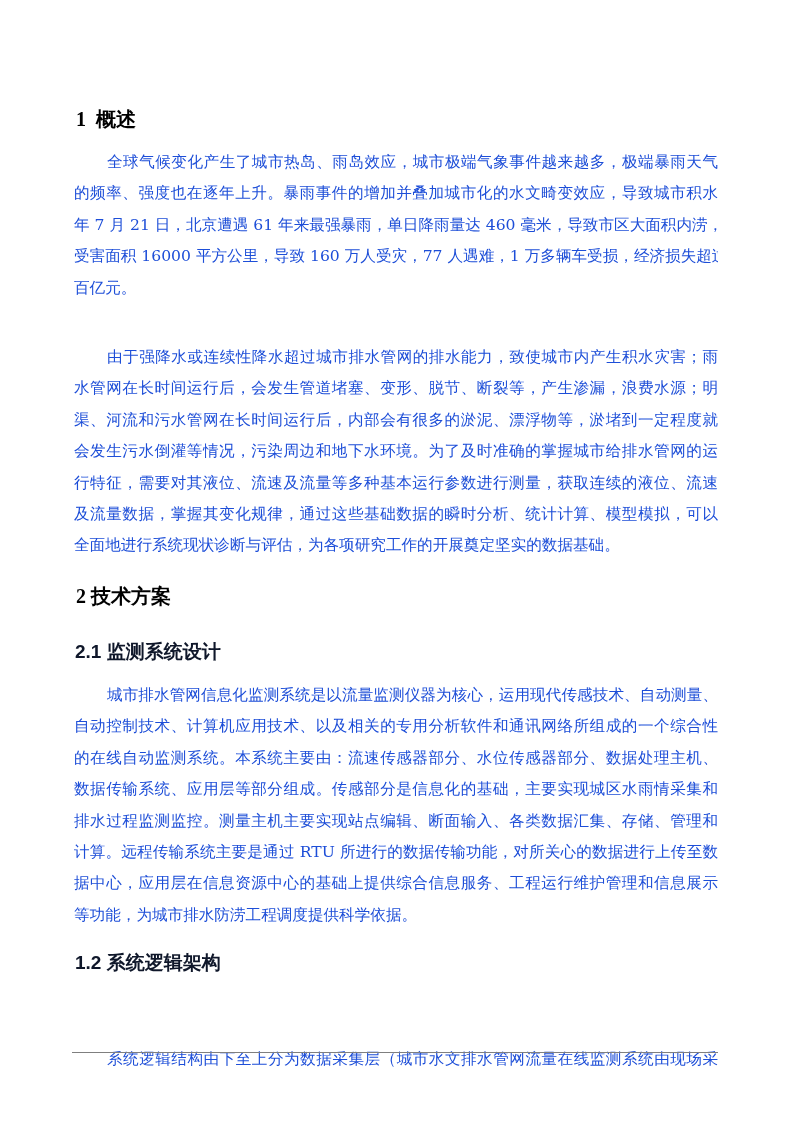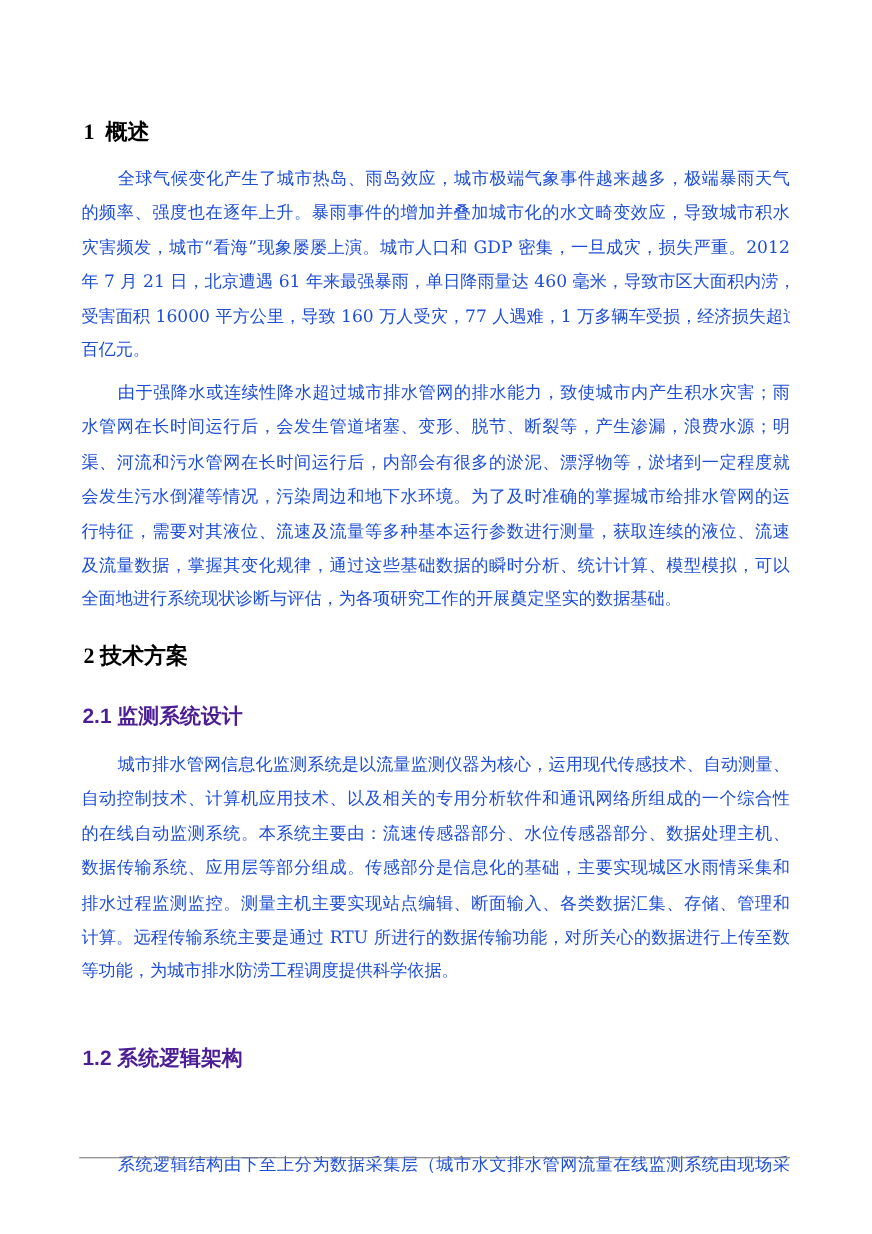--- a/index.html
+++ b/index.html
@@ -3,42 +3,41 @@
 <meta charset="utf-8">
 <style>
   html, body { margin: 0; padding: 0; background: #ffffff; }
   body { width: 793px; height: 1122px; position: relative; overflow: hidden;
          font-family: "DejaVu Serif", "Liberation Serif", serif; color: #1a1a1a; }
   .page { position: absolute; left: 0; top: 0; width: 793px; height: 1122px; background: #fff; }
   .h1 { position: absolute; left: 76px; font-weight: bold; font-size: 20px; line-height: 34px;
         font-family: "Liberation Serif", "DejaVu Serif", serif; color: #000; white-space: nowrap; }
   .h1 .zh { font-family: "DejaVu Sans", "Liberation Sans", sans-serif; font-weight: bold; }
   .h2 { position: absolute; left: 75px; font-weight: bold; font-size: 19px; line-height: 24px;
-        font-family: "Liberation Sans", "DejaVu Sans", sans-serif; color: #4c1d95; white-space: nowrap; }
+        font-family: "Liberation Sans", "DejaVu Sans", sans-serif; color: #0f172a; white-space: nowrap; }
   .para { position: absolute; left: 74px; width: 644px; font-size: 15.6px; }
   .line { display: block; height: 31.4px; line-height: 31.4px; text-align: justify;
           text-align-last: justify; white-space: nowrap; overflow: hidden; color: #1d4ed8; }
   .line.first { padding-left: 33px; }
-  .line.last { text-align-last: left; font-family: Liberation Mono, monospace; }
+  .line.last { text-align-last: left; }
   .footer-rule { position: absolute; left: 72px; top: 1052px; width: 646px; height: 0;
                  border-top: 1.3px solid #7f7f7f; }
 </style>
 </head>
 <body>
 
 <div class="page">
 
   <div class="h1" style="top:102px;">
     <span>1</span>&nbsp;&nbsp;<span class="zh">概述</span>
   </div>
 
   <div class="para" style="top:147px;">
     <span class="line first">全球气候变化产生了城市热岛、雨岛效应，城市极端气象事件越来越多，极端暴雨天气</span>
     <span class="line">的频率、强度也在逐年上升。暴雨事件的增加并叠加城市化的水文畸变效应，导致城市积水</span>
-    <span class="line">灾害频发，城市“看海”现象屡屡上演。城市人口和 GDP 密集，一旦成灾，损失严重。2012</span>
     <span class="line">年 7 月 21 日，北京遭遇 61 年来最强暴雨，单日降雨量达 460 毫米，导致市区大面积内涝，</span>
     <span class="line">受害面积 16000 平方公里，导致 160 万人受灾，77 人遇难，1 万多辆车受损，经济损失超过</span>
     <span class="line last">百亿元。</span>
   </div>
 
   <div class="para" style="top:342px;">
     <span class="line first">由于强降水或连续性降水超过城市排水管网的排水能力，致使城市内产生积水灾害；雨</span>
     <span class="line">水管网在长时间运行后，会发生管道堵塞、变形、脱节、断裂等，产生渗漏，浪费水源；明</span>
     <span class="line">渠、河流和污水管网在长时间运行后，内部会有很多的淤泥、漂浮物等，淤堵到一定程度就</span>
     <span class="line">会发生污水倒灌等情况，污染周边和地下水环境。为了及时准确的掌握城市给排水管网的运</span>
@@ -53,20 +52,21 @@
 
   <div class="h2" style="top:640px;">2.1 监测系统设计</div>
 
   <div class="para" style="top:680px;">
     <span class="line first">城市排水管网信息化监测系统是以流量监测仪器为核心，运用现代传感技术、自动测量、</span>
     <span class="line">自动控制技术、计算机应用技术、以及相关的专用分析软件和通讯网络所组成的一个综合性</span>
     <span class="line">的在线自动监测系统。本系统主要由：流速传感器部分、水位传感器部分、数据处理主机、</span>
     <span class="line">数据传输系统、应用层等部分组成。传感部分是信息化的基础，主要实现城区水雨情采集和</span>
     <span class="line">排水过程监测监控。测量主机主要实现站点编辑、断面输入、各类数据汇集、存储、管理和</span>
     <span class="line">计算。远程传输系统主要是通过 RTU 所进行的数据传输功能，对所关心的数据进行上传至数</span>
+    <span class="line">据中心，应用层在信息资源中心的基础上提供综合信息服务、工程运行维护管理和信息展示</span>
     <span class="line last">等功能，为城市排水防涝工程调度提供科学依据。</span>
   </div>
 
   <div class="h2" style="top:951px;">1.2 系统逻辑架构</div>
 
   <div class="para" style="top:1044px;">
     <span class="line first">系统逻辑结构由下至上分为数据采集层（城市水文排水管网流量在线监测系统由现场采</span>
   </div>
 
   <div class="footer-rule"></div>

